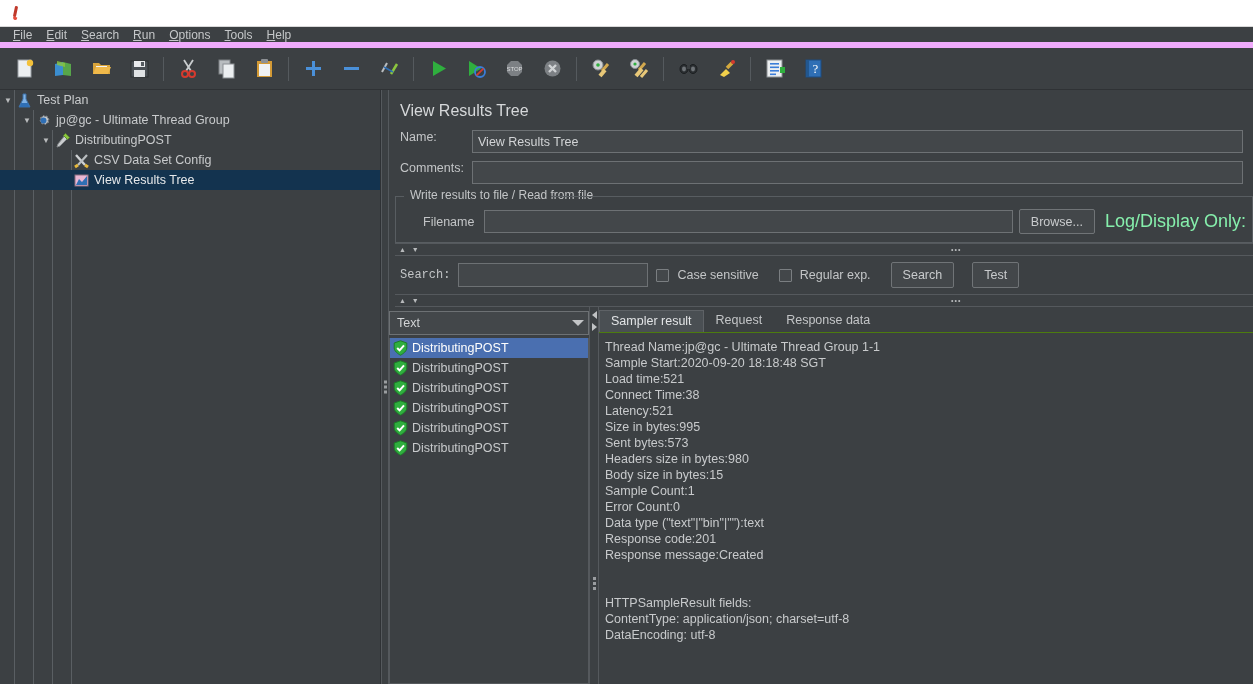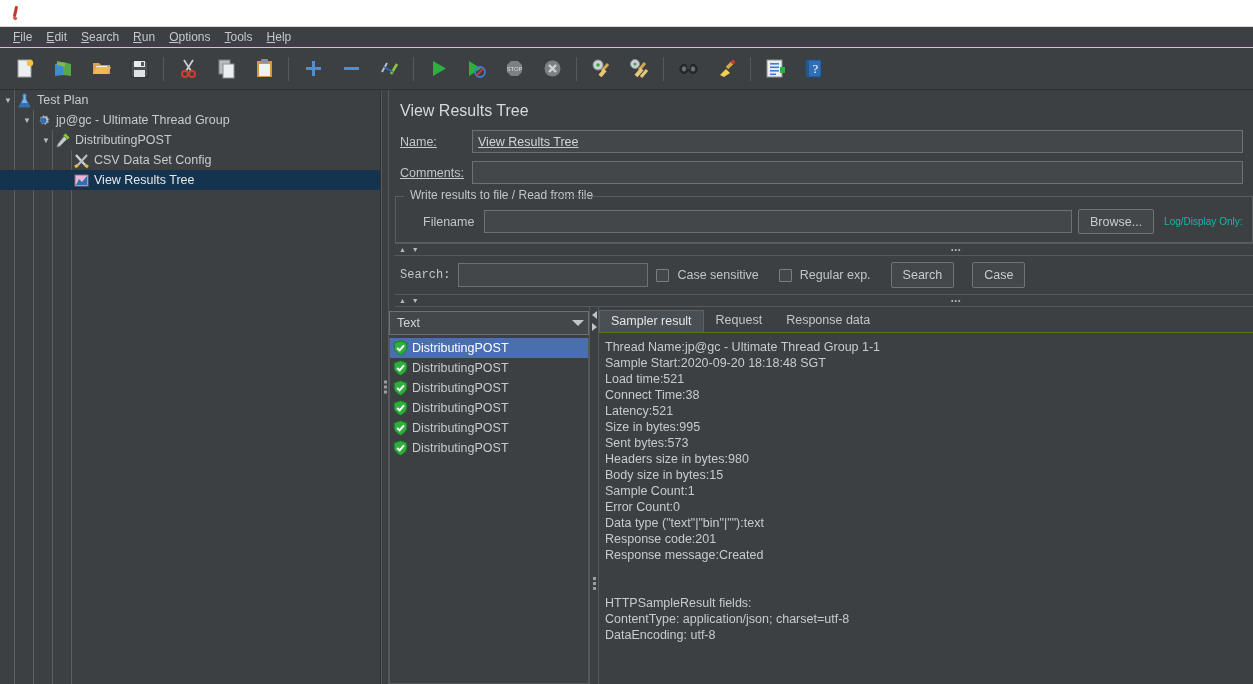--- a/index.html
+++ b/index.html
@@ -32,21 +32,21 @@
   .titlebar .app-icon:after {
     content:""; position:absolute; left:5px; top:12px;
     width:4px; height:3px; background:#e74c3c; border-radius:0 0 2px 2px;
     transform: rotate(12deg);
   }
 
   
   .menubar {
     height: 21px; background: #3c4043;
     display: flex; align-items: center; padding-left: 6px;
-    border-bottom: 1px solid #f0abfc;
+    border-bottom: 6px solid #f0abfc;
   }
   .menu-item {
     padding: 2px 7px; font-size: 12px; color: #c5c7c9; cursor: default;
   }
   .menu-item u { text-decoration: underline; }
 
   
   .toolbar {
     height: 42px; background: #3c4043;
     display: flex; align-items: center; padding: 0 6px;
@@ -105,21 +105,21 @@
 
   
   .right-panel {
     flex: 1; background: #3c4043; display: flex; flex-direction: column;
     overflow: hidden; min-width: 0;
   }
   .panel-title {
     font-size: 16px; color: #d6d8da; padding: 12px 0 10px 11px;
   }
   .field-row {
-    display: flex; align-items: center; padding: 0 10px 8px 11px; text-decoration: underline;
+    display: flex; align-items: flex-start; padding: 0 10px 8px 11px;
   }
   .field-label {
     width: 72px; font-size: 12.5px; color: #c3c5c7; flex: 0 0 auto;
   }
   .txt-input {
     flex: 1; height: 23px; background: #43474a;
     border: 1px solid #6d7174; color: #d2d4d6;
     font-family: "Liberation Sans", sans-serif; font-size: 12.5px;
     padding: 0 5px; outline: none; min-width: 0;
   }
@@ -493,38 +493,38 @@
       <input class="txt-input" type="text" value="" style="">
     </div>
 
     <div class="groupbox">
       <span class="gb-title">Write results to file / Read from file</span>
       <div class="gb-line" style="background:#585d61; left:155px; right:0;"></div>
       <div class="gb-inner">
         <span class="field-label" style="width:64px; padding-left:3px;">Filename</span>
         <input class="txt-input" style="flex: 1 1 auto; max-width: 588px;" type="text" value="">
         <button class="btn" style="margin-left:6px;">Browse...</button>
-        <span style="margin-left:10px; font-size:10px; color:#14b8a6; white-space:nowrap;">Log/Display Only:</span>
+        <span style="margin-left:10px; font-size:18px; color:#86efac; white-space:nowrap;">Log/Display Only:</span>
       </div>
     </div>
 
     <div class="collapse-bar">
       <span class="arrows">▲ ▼</span>
       <span class="dots">•••</span>
     </div>
 
     <div class="search-row">
       <span style="font-size:12px; color:#c3c5c7;font-family:Liberation Mono, monospace;">Search:</span>
       <input class="txt-input" style="flex: 0 0 190px; height: 24px;" type="text" value="">
       <span class="cbox"></span>
       <span class="cb-label">Case sensitive</span>
       <span class="cbox" style="margin-left:12px;"></span>
       <span class="cb-label">Regular exp.</span>
       <button class="btn" style="margin-left:12px; height:26px;">Search</button>
-      <button class="btn" style="margin-left:10px; height:26px;">Case</button>
+      <button class="btn" style="margin-left:10px; height:26px;">Test</button>
     </div>
 
     <div class="collapse-bar">
       <span class="arrows">▲ ▼</span>
       <span class="dots">•••</span>
     </div>
 
     <div class="results-area">
 
       <div class="combo-list-col">

